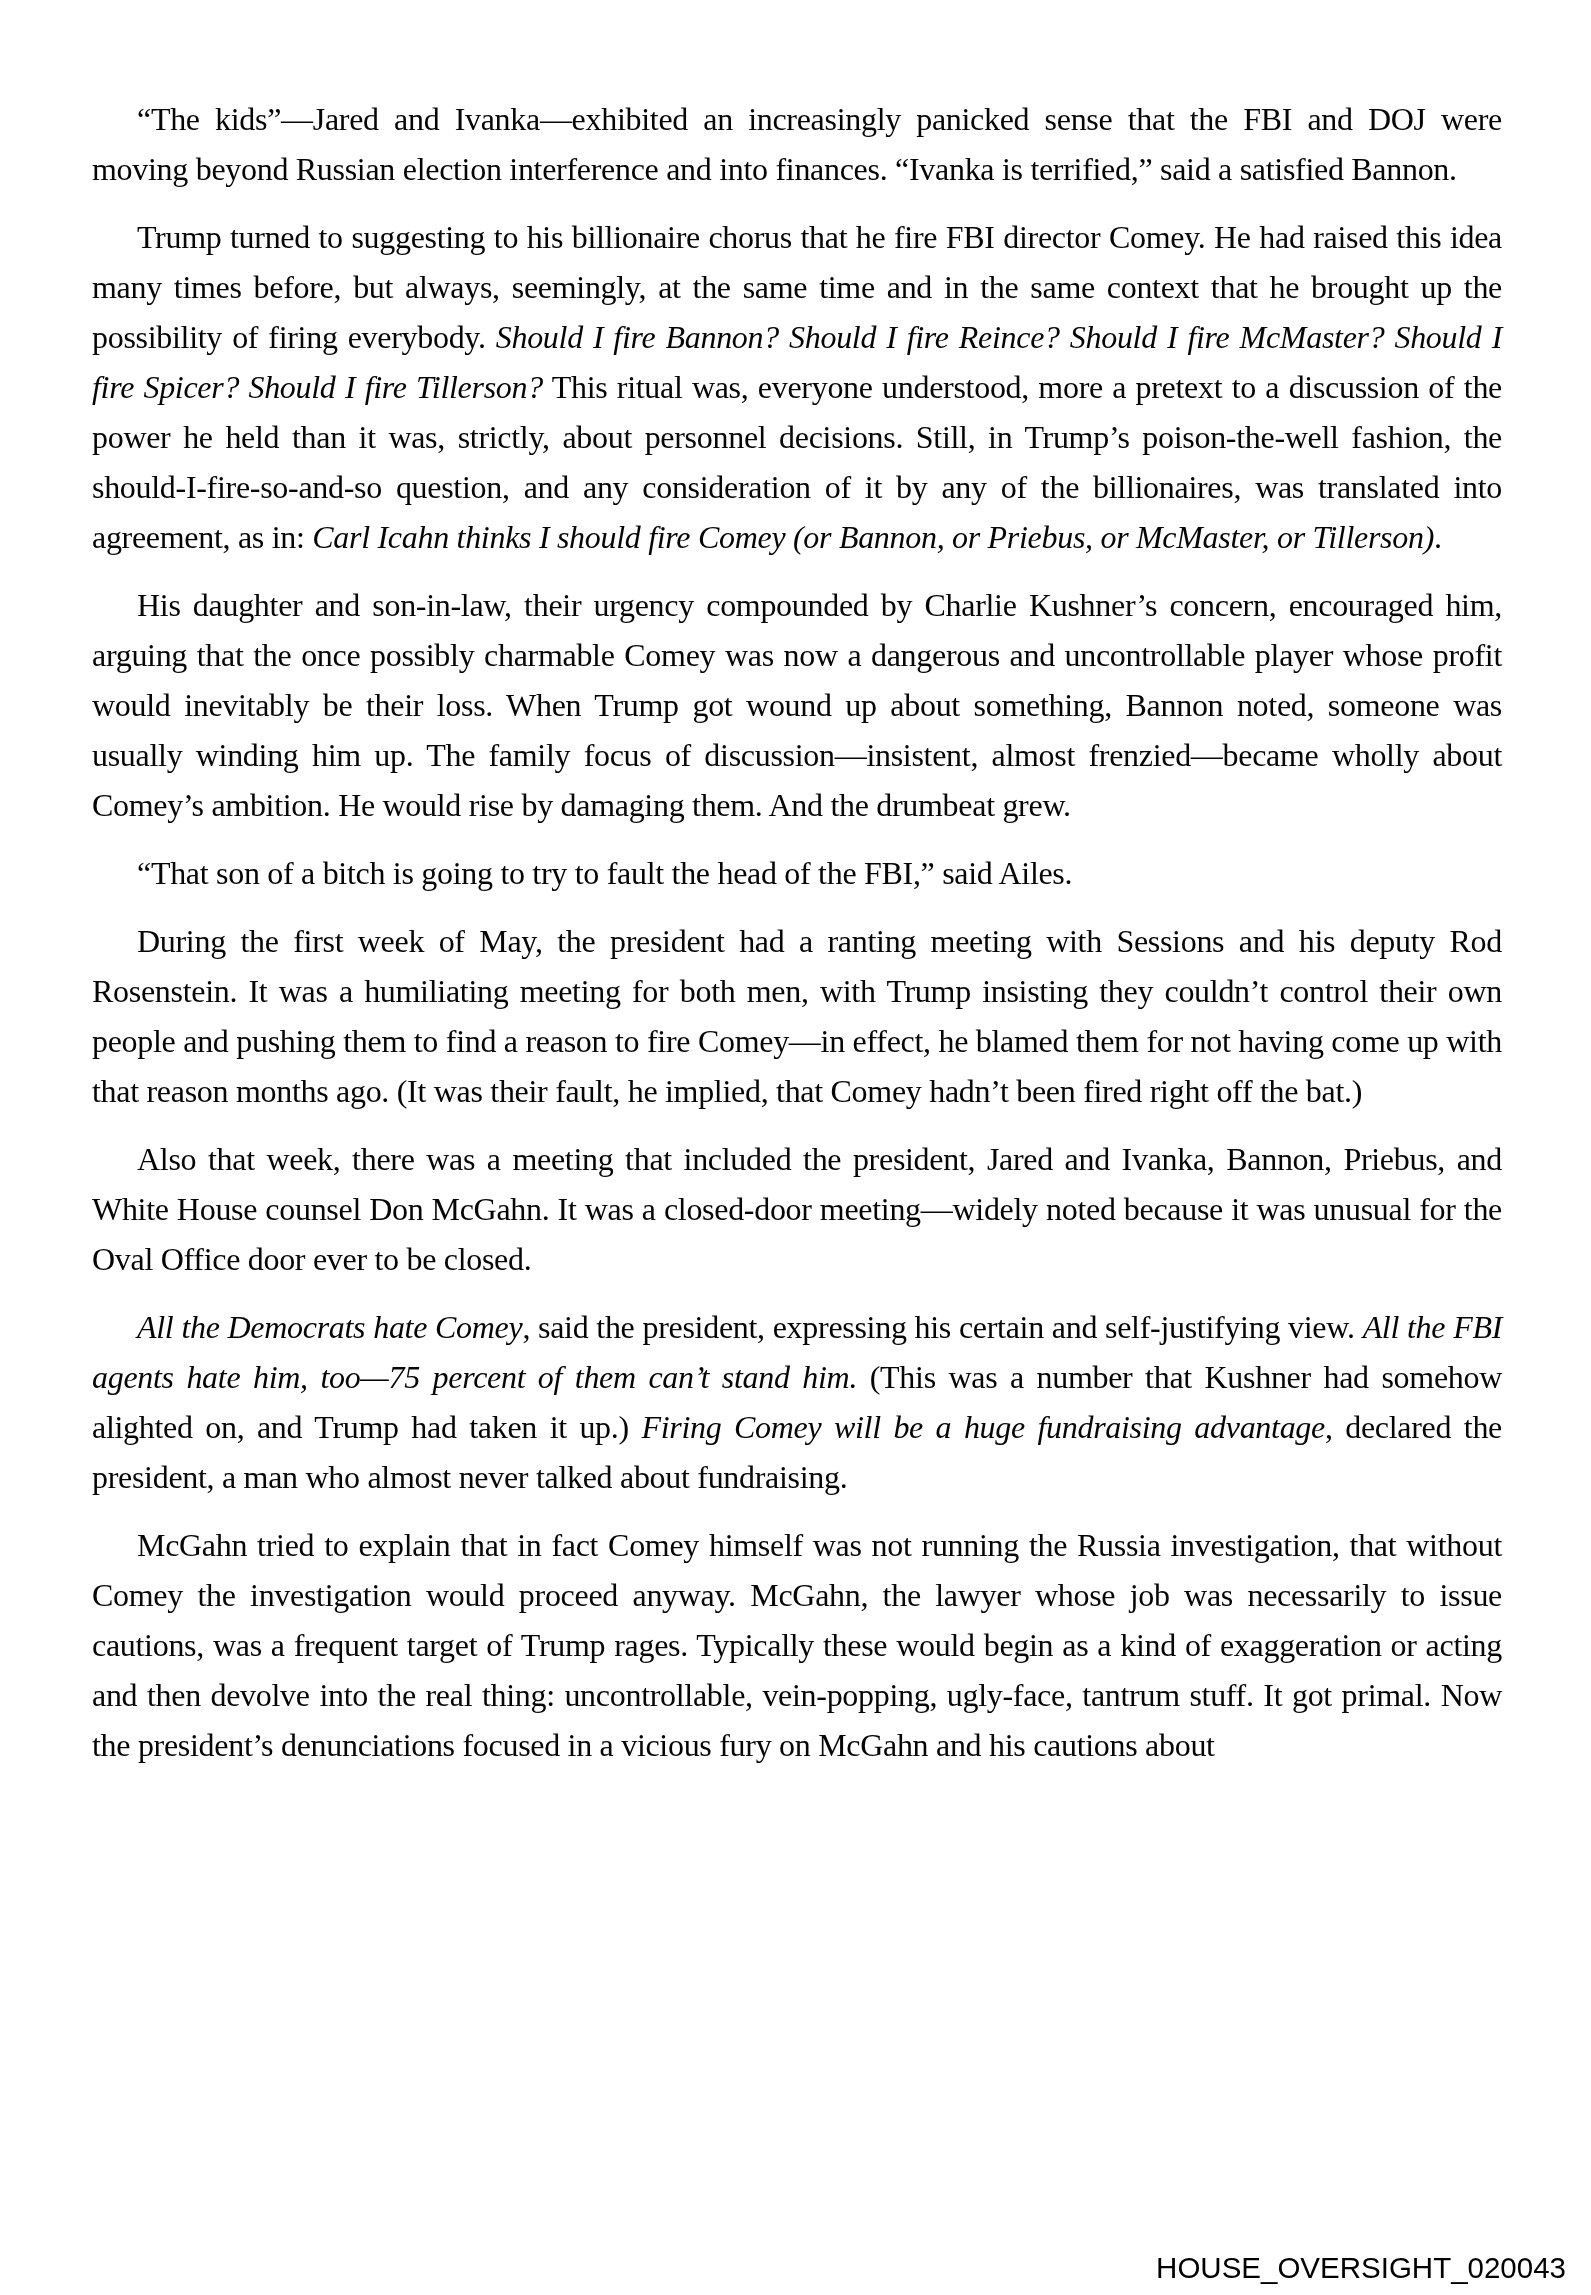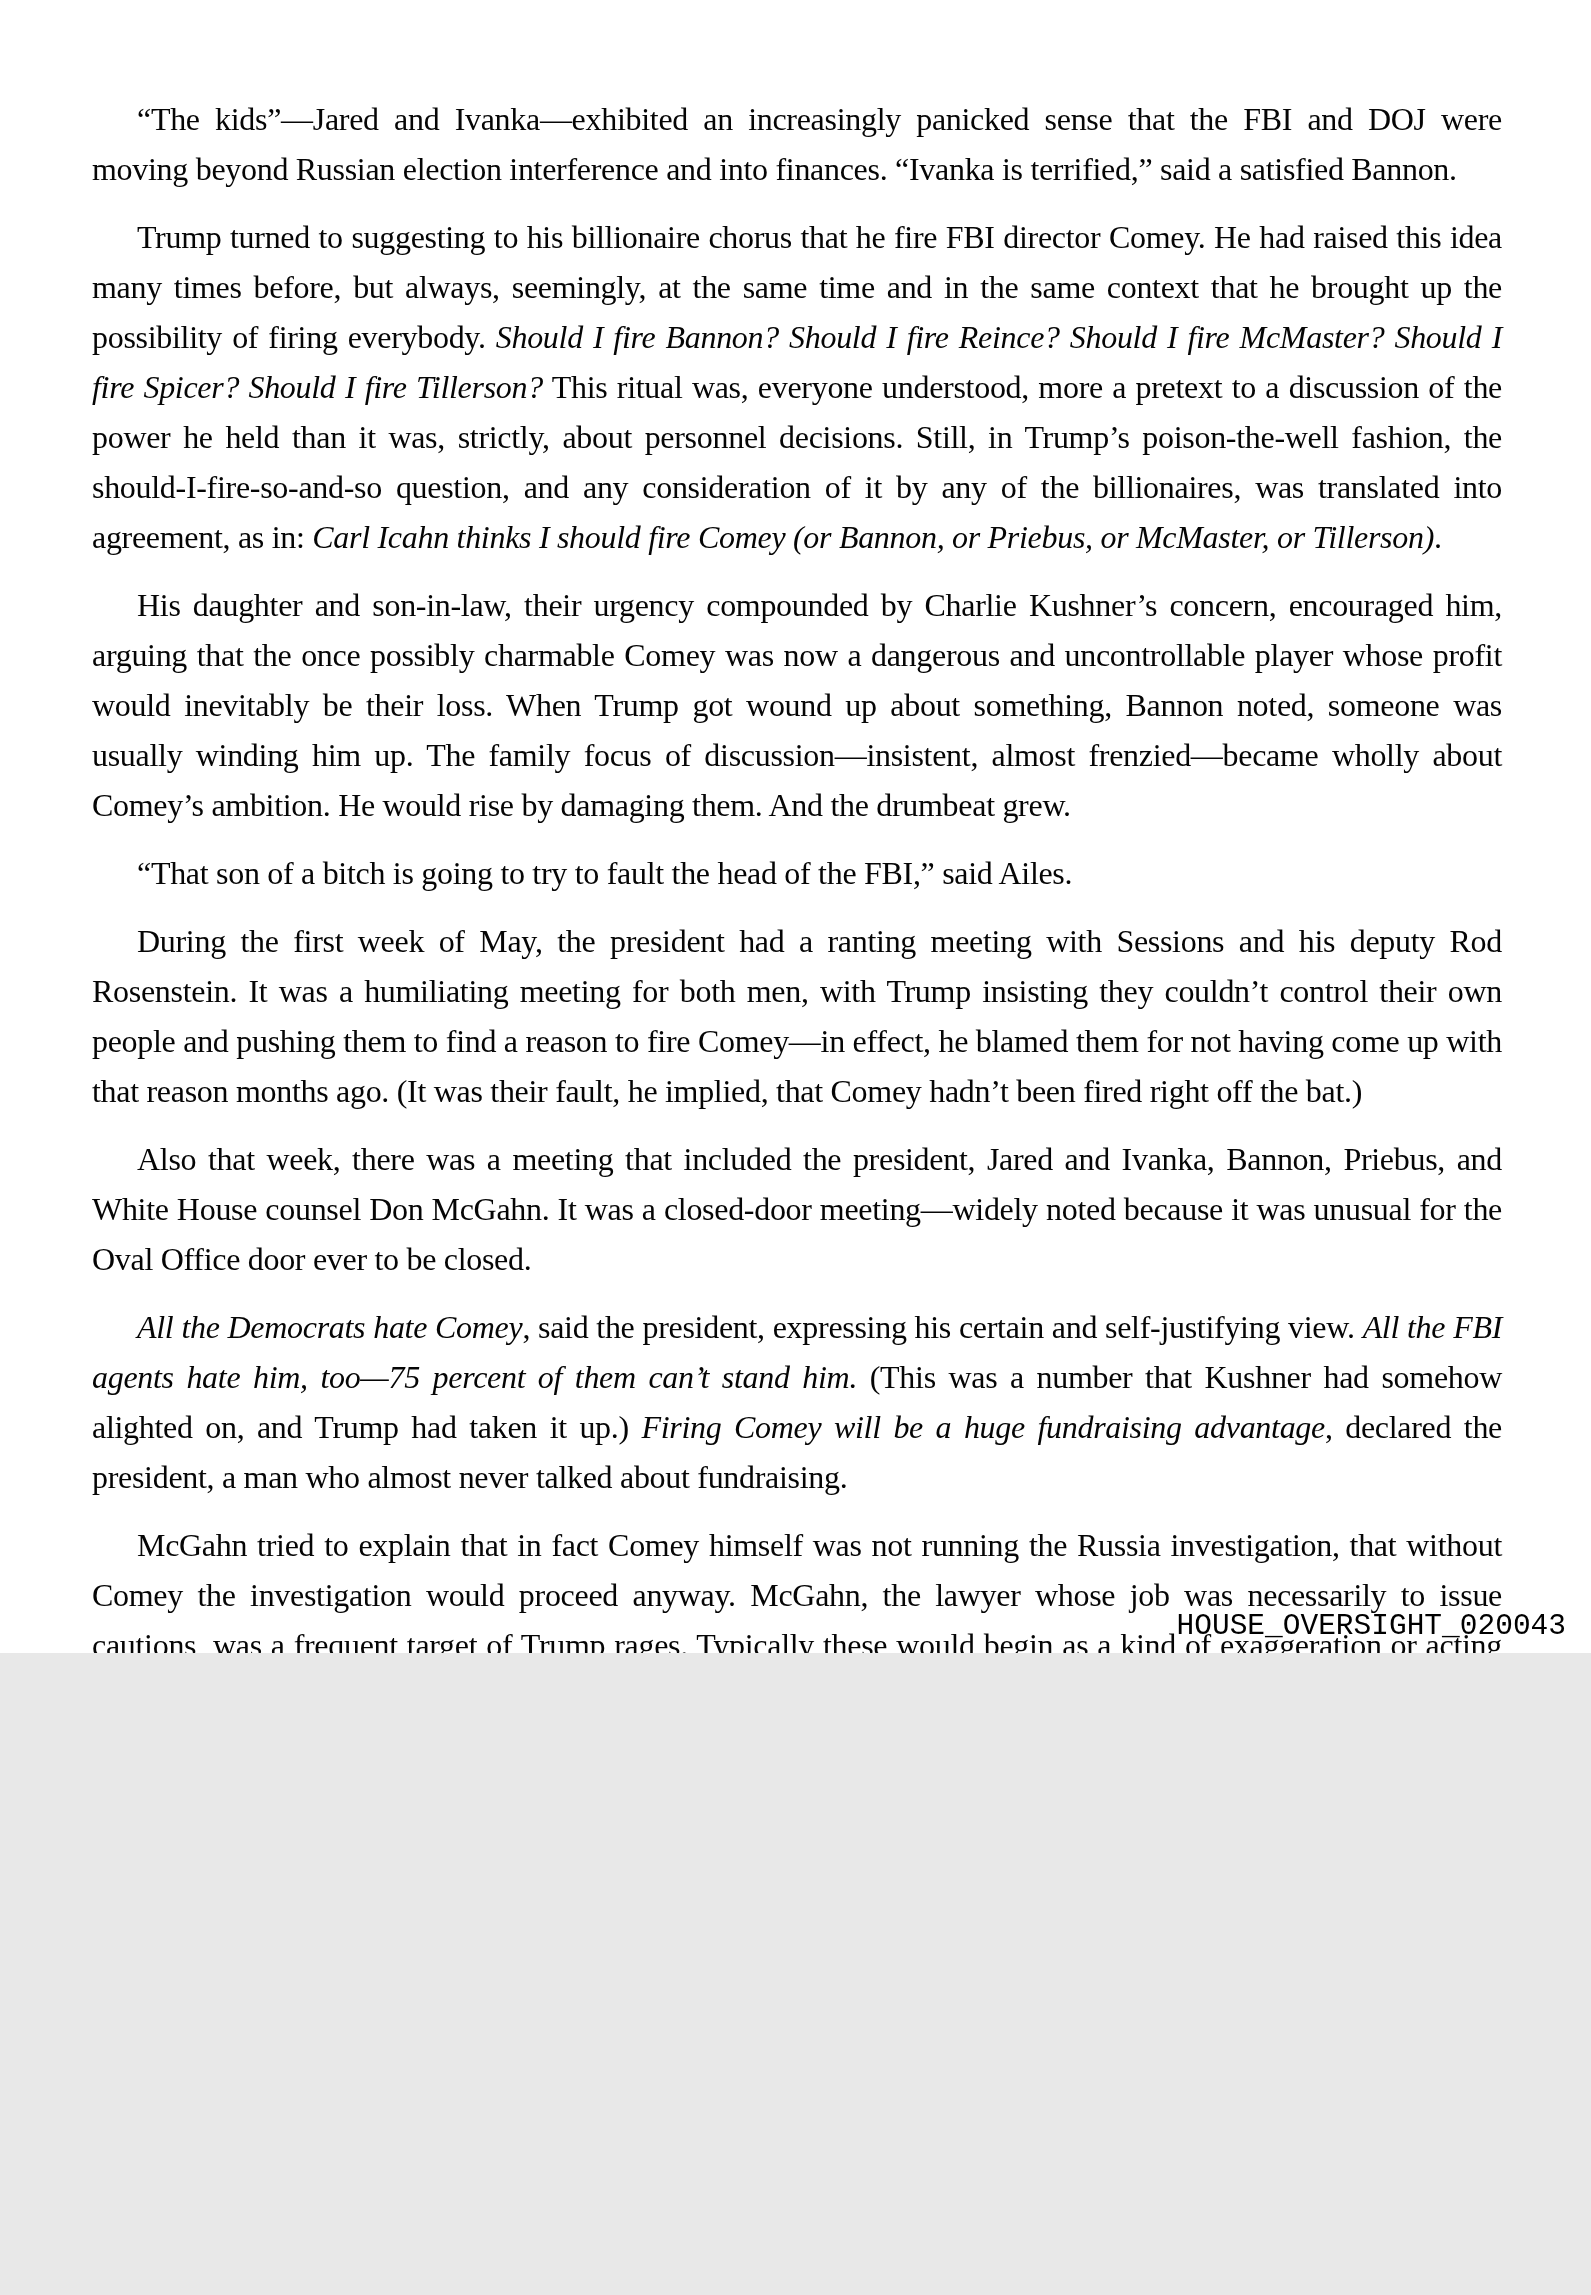--- a/index.html
+++ b/index.html
@@ -3,21 +3,21 @@
 <meta charset="utf-8">
 <style>
   html, body {
     margin: 0;
     padding: 0;
     background: #e8e8e8;
   }
   .page {
     position: relative;
     width: 1592px;
-    height: 1653px;
+    height: 2295px;
     margin: 0 auto;
     background: #ffffff;
     overflow: hidden;
     font-family: "Liberation Serif", "DejaVu Serif", serif;
     color: #050505;
   }
   .content {
     position: absolute;
     left: 92px;
     top: 94px;
@@ -31,21 +31,21 @@
     margin: 0 0 18px 0;
     text-indent: 45px;
   }
   .content p span.italic {
     font-style: italic;
   }
   .bates {
     position: absolute;
     right: 26px;
     bottom: 10.3px;
-    font-family: Liberation Mono, monospace;
+    font-family: Liberation Sans, sans-serif;
     font-size: 29.5px;
     line-height: 1.1;
     color: #000000;
     white-space: nowrap;
   }
 </style>
 </head>
 <body>
 
 <div class="page">

